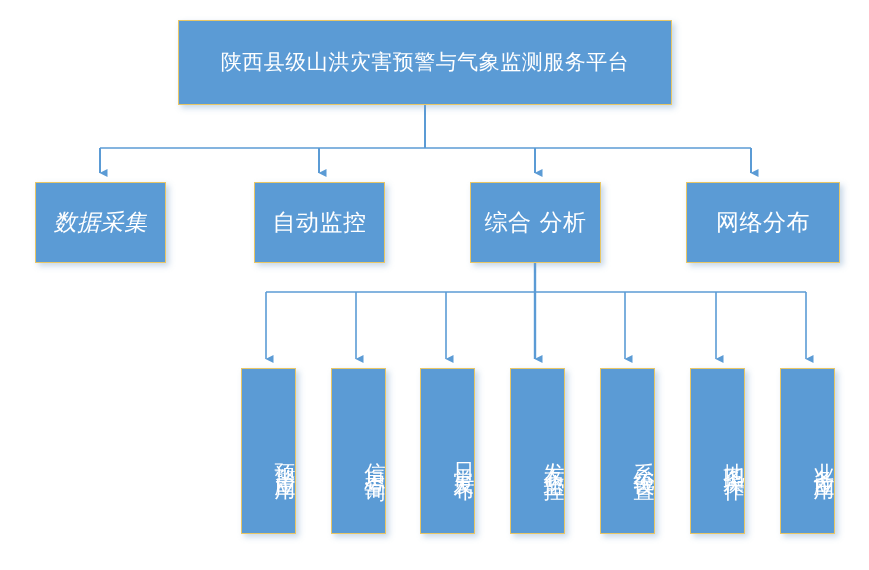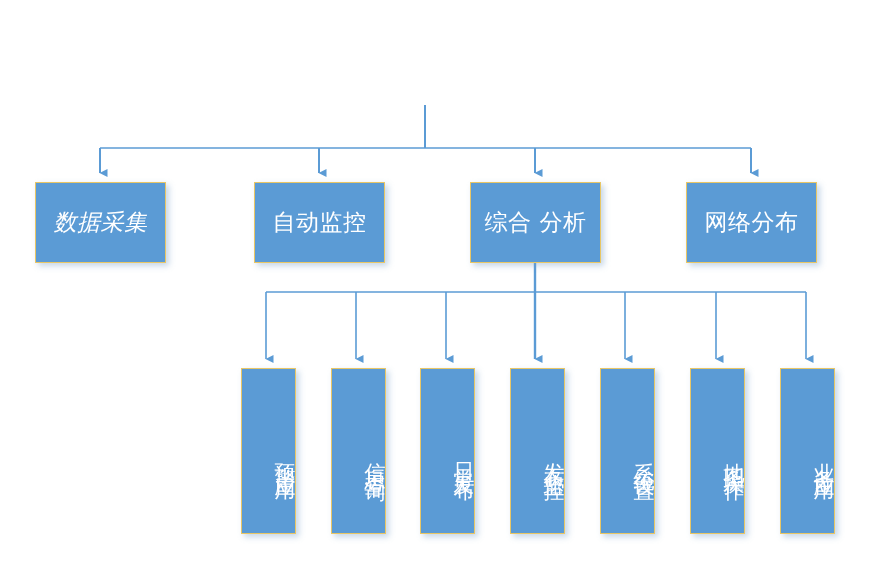--- a/index.html
+++ b/index.html
@@ -96,25 +96,26 @@
     <g>
       <line x1="266" y1="292" x2="266" y2="359" stroke="#5b9bd5" stroke-width="1.6" marker-end="url(#arrowhead)"></line>
       <line x1="356" y1="292" x2="356" y2="359" stroke="#5b9bd5" stroke-width="1.6" marker-end="url(#arrowhead)"></line>
       <line x1="446" y1="292" x2="446" y2="359" stroke="#5b9bd5" stroke-width="1.6" marker-end="url(#arrowhead)"></line>
       <line x1="625" y1="292" x2="625" y2="359" stroke="#5b9bd5" stroke-width="1.6" marker-end="url(#arrowhead)"></line>
       <line x1="716" y1="292" x2="716" y2="359" stroke="#5b9bd5" stroke-width="1.6" marker-end="url(#arrowhead)"></line>
       <line x1="806" y1="292" x2="806" y2="359" stroke="#5b9bd5" stroke-width="1.6" marker-end="url(#arrowhead)"></line>
     </g>
   </svg>
 
+  <div class="node root" id="node-root" style="left: 178px; top: 20px; width: 494px; height: 85px; background: rgb(91, 155, 213); border-color: rgb(232, 198, 102); color: rgb(255, 255, 255);">陕西县级山洪灾害预警与气象监测服务平台</div>
 
   <div class="node level2" id="node-l2-0" style="left: 35px; top: 182px; width: 131px; height: 81px; background: rgb(91, 155, 213); border-color: rgb(232, 198, 102); color: rgb(255, 255, 255); font-style: italic;">数据采集</div>
   <div class="node level2" id="node-l2-2" style="left: 470px; top: 182px; width: 131px; height: 81px; background: rgb(91, 155, 213); border-color: rgb(232, 198, 102); color: rgb(255, 255, 255);">综合 分析</div>
   <div class="node level2" id="node-l2-1" style="left: 254px; top: 182px; width: 131px; height: 81px; background: rgb(91, 155, 213); border-color: rgb(232, 198, 102); color: rgb(255, 255, 255);">自动监控</div>
-  <div class="node level2" id="node-l2-3" style="left: 686px; top: 182px; width: 131px; height: 81px; background: rgb(91, 155, 213); border-color: rgb(232, 198, 102); color: rgb(255, 255, 255);">网络分布</div>
+  <div class="node level2" id="node-l2-3" style="left: 686px; top: 182px; width: 154px; height: 81px; background: rgb(91, 155, 213); border-color: rgb(232, 198, 102); color: rgb(255, 255, 255);">网络分布</div>
 
   <div class="node level3" id="node-l3-0" style="left: 241px; top: 368px; width: 55px; height: 166px; background: rgb(91, 155, 213); border-color: rgb(232, 198, 102); color: rgb(255, 255, 255);">预警应用</div>
   <div class="node level3" id="node-l3-1" style="left: 331px; top: 368px; width: 55px; height: 166px; background: rgb(91, 155, 213); border-color: rgb(232, 198, 102); color: rgb(255, 255, 255);">信息查询</div>
   <div class="node level3" id="node-l3-2" style="left: 420px; top: 368px; width: 55px; height: 166px; background: rgb(91, 155, 213); border-color: rgb(232, 198, 102); color: rgb(255, 255, 255);">日常发布</div>
   <div class="node level3" id="node-l3-3" style="left: 510px; top: 368px; width: 55px; height: 166px; background: rgb(91, 155, 213); border-color: rgb(232, 198, 102); color: rgb(255, 255, 255);">发布监控</div>
   <div class="node level3" id="node-l3-4" style="left: 600px; top: 368px; width: 55px; height: 166px; background: rgb(91, 155, 213); border-color: rgb(232, 198, 102); color: rgb(255, 255, 255);">系统设置</div>
   <div class="node level3" id="node-l3-5" style="left: 690px; top: 368px; width: 55px; height: 166px; background: rgb(91, 155, 213); border-color: rgb(232, 198, 102); color: rgb(255, 255, 255);">地图操作</div>
   <div class="node level3" id="node-l3-6" style="left: 780px; top: 368px; width: 55px; height: 166px; background: rgb(91, 155, 213); border-color: rgb(232, 198, 102); color: rgb(255, 255, 255);">业务应用</div>
 
 </div>

